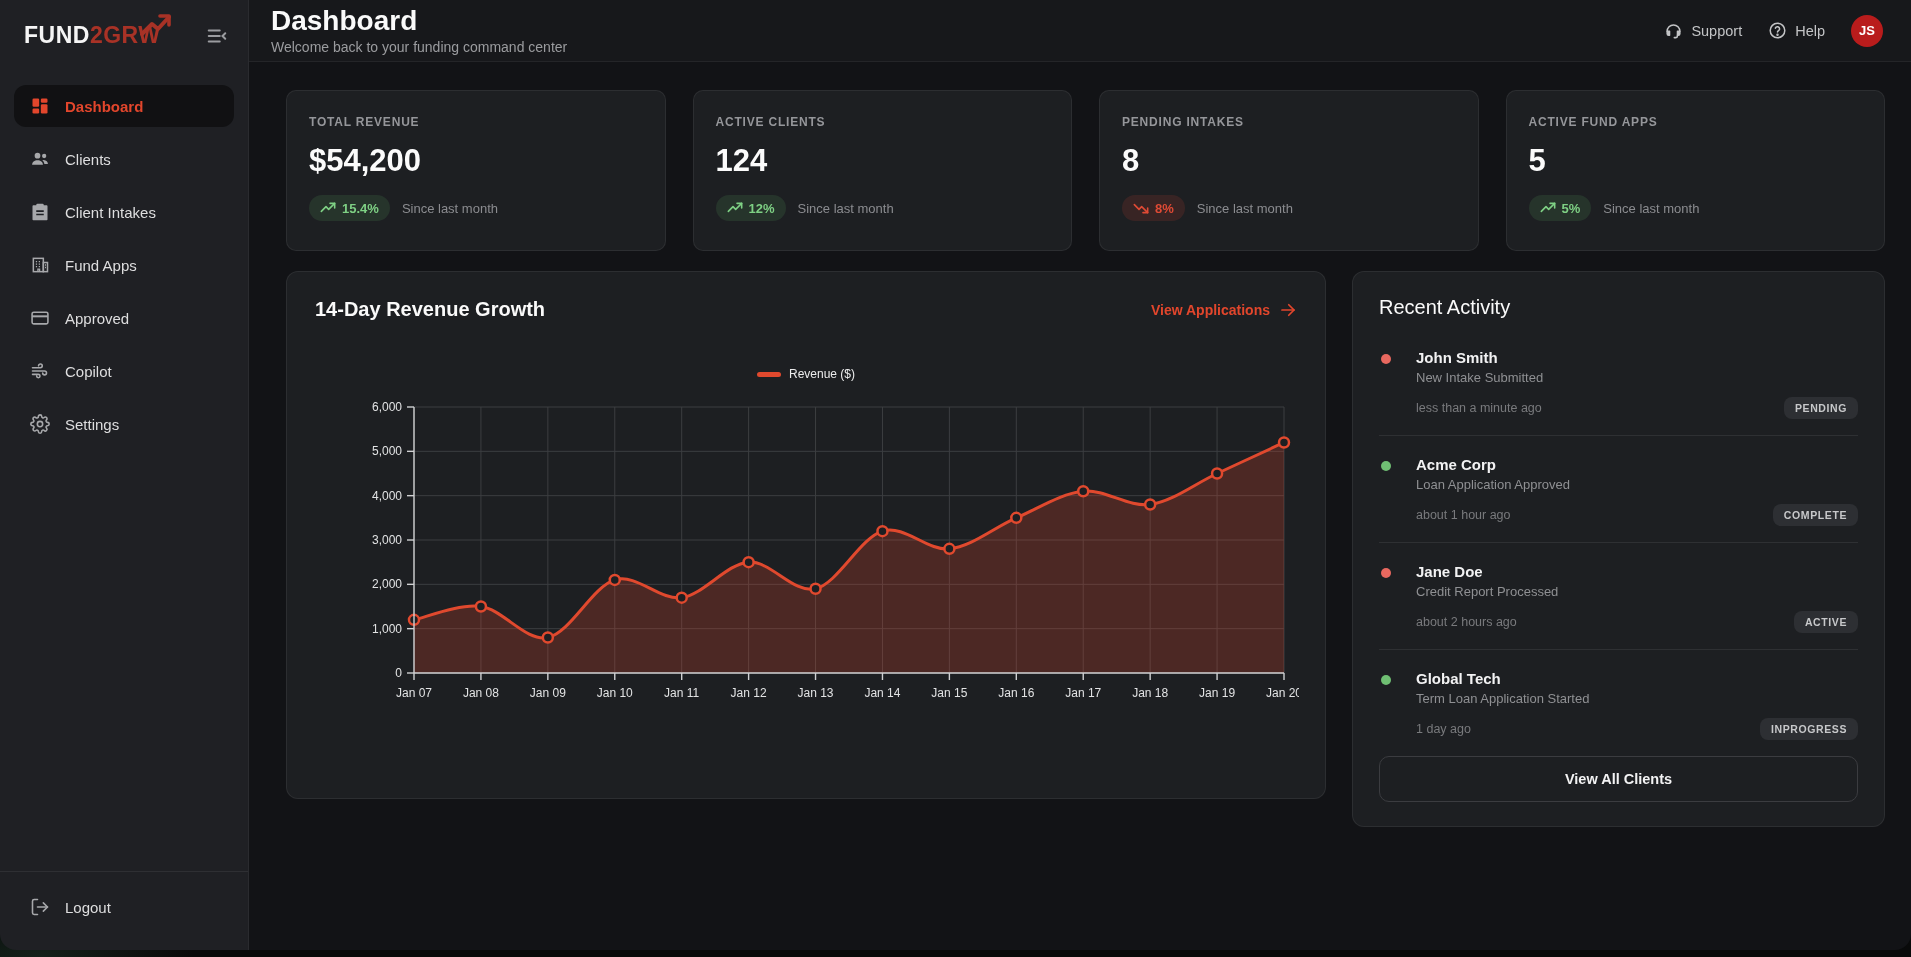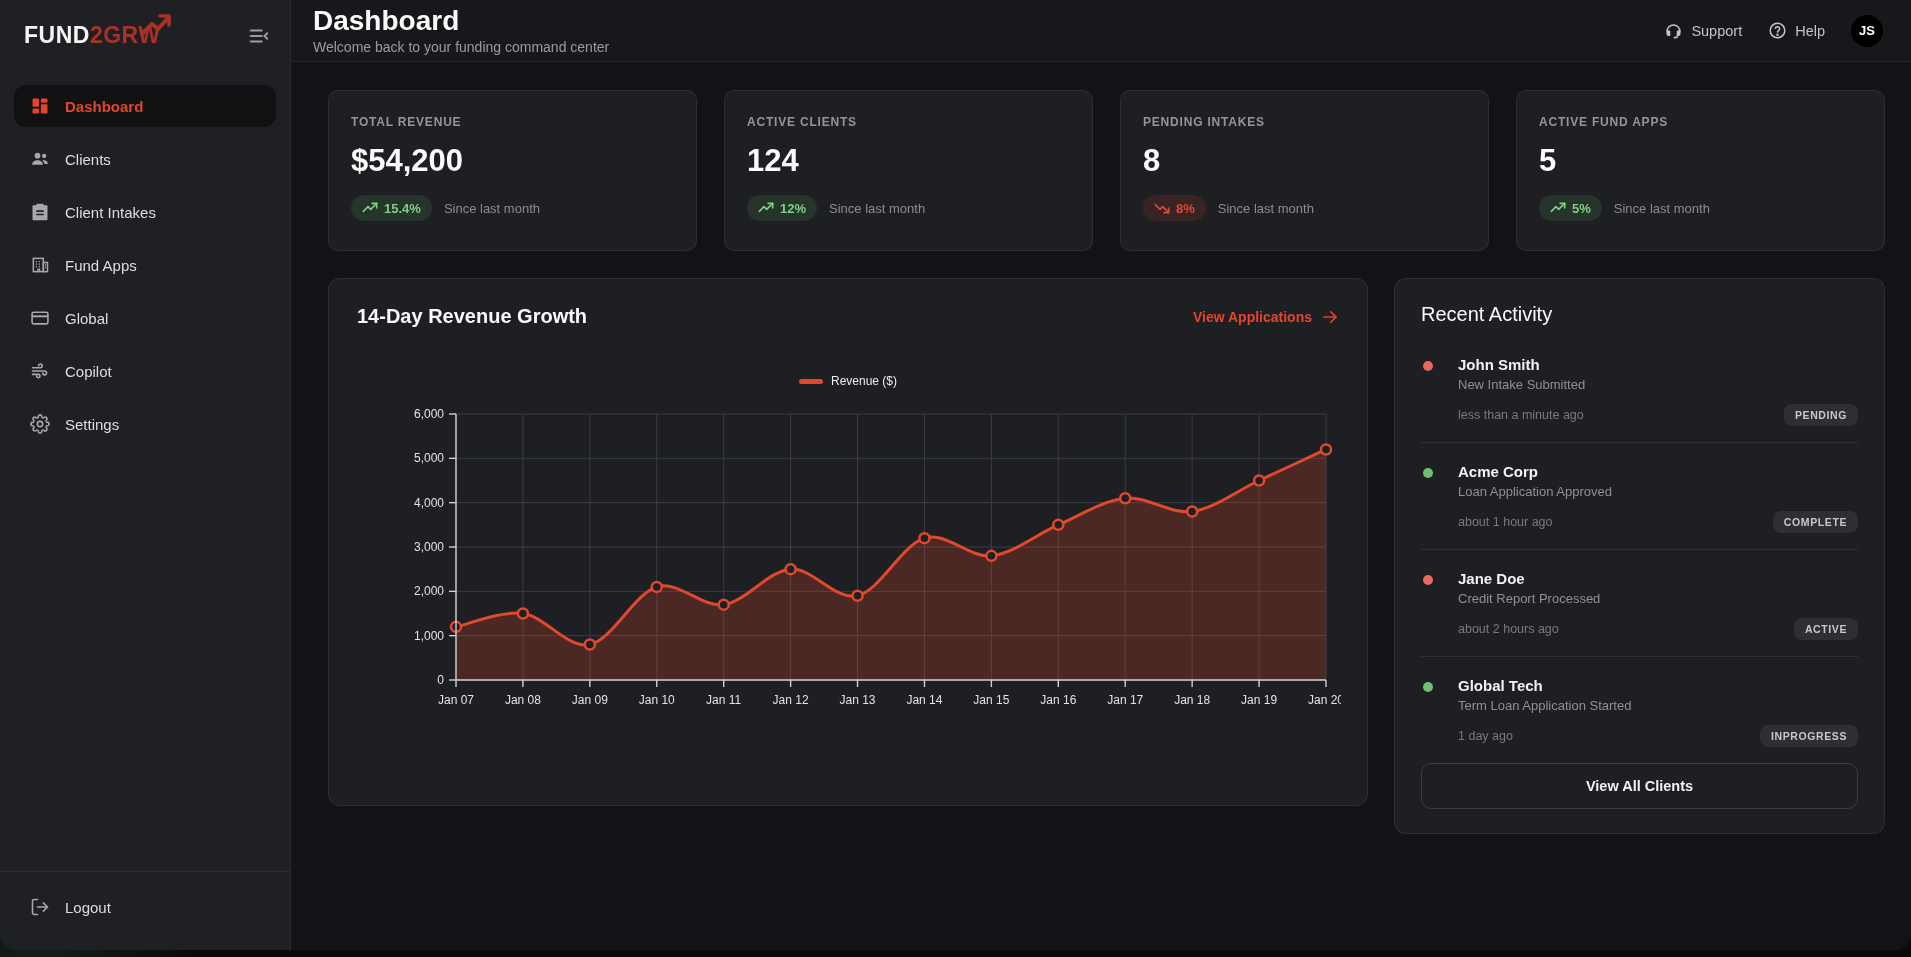--- a/index.html
+++ b/index.html
@@ -6,21 +6,21 @@
   html,body { width:1911px; height:957px; }
   body {
     font-family:"Liberation Sans", sans-serif;
     background:radial-gradient(220px 60px at 40px 955px, #13211a 0%, #090a0a 70%), #090a0a;
     overflow:hidden; color:#e8e9ea;
   }
   .app { width:1911px; height:950px; display:flex; border-radius:0 0 16px 16px; overflow:hidden; }
 
   
   .sidebar {
-    width:291px; background:#1f2024; border-right:1px solid rgba(255,255,255,0.05);
+    width:249px; background:#1f2024; border-right:1px solid rgba(255,255,255,0.05);
     display:flex; flex-direction:column; flex-shrink:0;
   }
   .logo-row { display:flex; align-items:center; justify-content:space-between; padding:22px 20px 10px 24px; }
   .logo { position:relative; font-weight:900; font-size:23px; letter-spacing:0.5px; white-space:nowrap; }
   .logo .fund { color:#f5f5f5; }
   .logo .grw { color:#a83226; }
   .logo svg.arrow { position:absolute; right:-14px; top:-10px; }
   .collapse-btn { color:#9b9ca0; cursor:pointer; display:flex; align-items:center; }
   .nav { padding:26px 14px 0 14px; display:flex; flex-direction:column; gap:11px; }
   .nav-item {
@@ -35,41 +35,41 @@
   
   .main { flex:1; display:flex; flex-direction:column; background:#121316; min-width:0; }
   .topbar {
     background:#17181b; border-bottom:1px solid rgba(255,255,255,0.06);
     display:flex; align-items:center; justify-content:space-between; padding:9px 28px 9px 22px; height:62px; flex-shrink:0;
   }
   .page-title { font-size:28px; font-weight:800; color:#fafafa; line-height:1.1; }
   .page-subtitle { font-size:14px; color:#9b9c9f; margin-top:2px; }
   .topbar-right { display:flex; align-items:center; gap:26px; }
   .topbar-link { display:flex; align-items:center; gap:8px; color:#c3c4c6; font-size:14.5px; cursor:pointer; }
-  .avatar { width:32px; height:32px; border-radius:50%; background:#000000; color:#fff; font-size:13px; font-weight:700;
+  .avatar { width:32px; height:32px; border-radius:50%; background:#b91c1c; color:#fff; font-size:13px; font-weight:700;
     display:flex; align-items:center; justify-content:center; cursor:pointer; }
 
   .content { padding:28px 26px 0 37px; overflow:hidden; }
 
   
   .stats-row { display:flex; gap:27px; }
   .stat-card { flex:1; background:#1d1f22; border:1px solid rgba(255,255,255,0.07); border-radius:10px; padding:24px 22px 26px 22px; height:161px; }
   .stat-label { font-size:12px; font-weight:700; letter-spacing:0.8px; color:#95969a; }
   .stat-value { font-size:31px; font-weight:800; color:#fbfbfb; margin-top:14px; }
   .stat-foot { display:flex; align-items:center; gap:12px; margin-top:16px; }
   .badge { display:inline-flex; align-items:center; gap:6px; padding:5px 11px; border-radius:999px; font-size:13px; font-weight:700; }
   .badge.up { background:rgba(104,196,112,0.13); color:#7ed084; }
   .badge.down { background:rgba(224,73,47,0.14); color:#df4a35; }
   .badge svg { display:none; }
   .badge.up svg.icon-up { display:block; }
   .badge.down svg.icon-down { display:block; }
   .stat-caption { font-size:13px; color:#8b8c90; }
 
   
-  .lower-row { display:flex; gap:26px; margin-top:27px; align-items:stretch;justify-content:center; }
+  .lower-row { display:flex; gap:26px; margin-top:20px; align-items:stretch;justify-content:center; }
   .panel { background:#1d1f22; border:1px solid rgba(255,255,255,0.07); border-radius:12px; }
   .chart-panel { width:1040px; height:528px; padding:26px 28px; flex-shrink:0; }
   .chart-head { display:flex; align-items:center; justify-content:space-between; }
   .chart-title { font-size:20px; font-weight:800; color:#fafafa; }
   .chart-link { display:flex; align-items:center; gap:9px; color:#e2462c; font-size:14px; font-weight:700; cursor:pointer; }
   .legend { display:flex; align-items:center; justify-content:center; gap:8px; margin-top:46px; }
   .legend-swatch { width:24px; height:5px; border-radius:3px; background:#e0492e; }
   .legend-label { font-size:12px; color:#ececed; }
   .chart-wrap { margin-top:6px; }
 
@@ -160,21 +160,21 @@
         </span>
         <span class="nav-label">Fund Apps</span>
       </div>
       <div class="nav-item">
         <span class="nav-icon">
           <svg width="20" height="20" viewBox="0 0 24 24" fill="none" stroke="currentColor" stroke-width="1.9">
               <rect x="2.5" y="5" width="19" height="14" rx="2"></rect>
               <line x1="2.5" y1="10" x2="21.5" y2="10" stroke-width="2.4"></line>
             </svg>
         </span>
-        <span class="nav-label">Global</span>
+        <span class="nav-label">Approved</span>
       </div>
       <div class="nav-item">
         <span class="nav-icon">
           <svg width="20" height="20" viewBox="0 0 24 24" fill="none" stroke="currentColor" stroke-width="1.9" stroke-linecap="round">
               <path d="M3 8h9.5a2.2 2.2 0 1 0-2.2-2.2"></path>
               <path d="M3 12h14.5a2.3 2.3 0 1 1-2.3 2.3"></path>
               <path d="M3 16h7a2 2 0 1 1-2 2"></path>
             </svg>
         </span>
         <span class="nav-label">Copilot</span>

